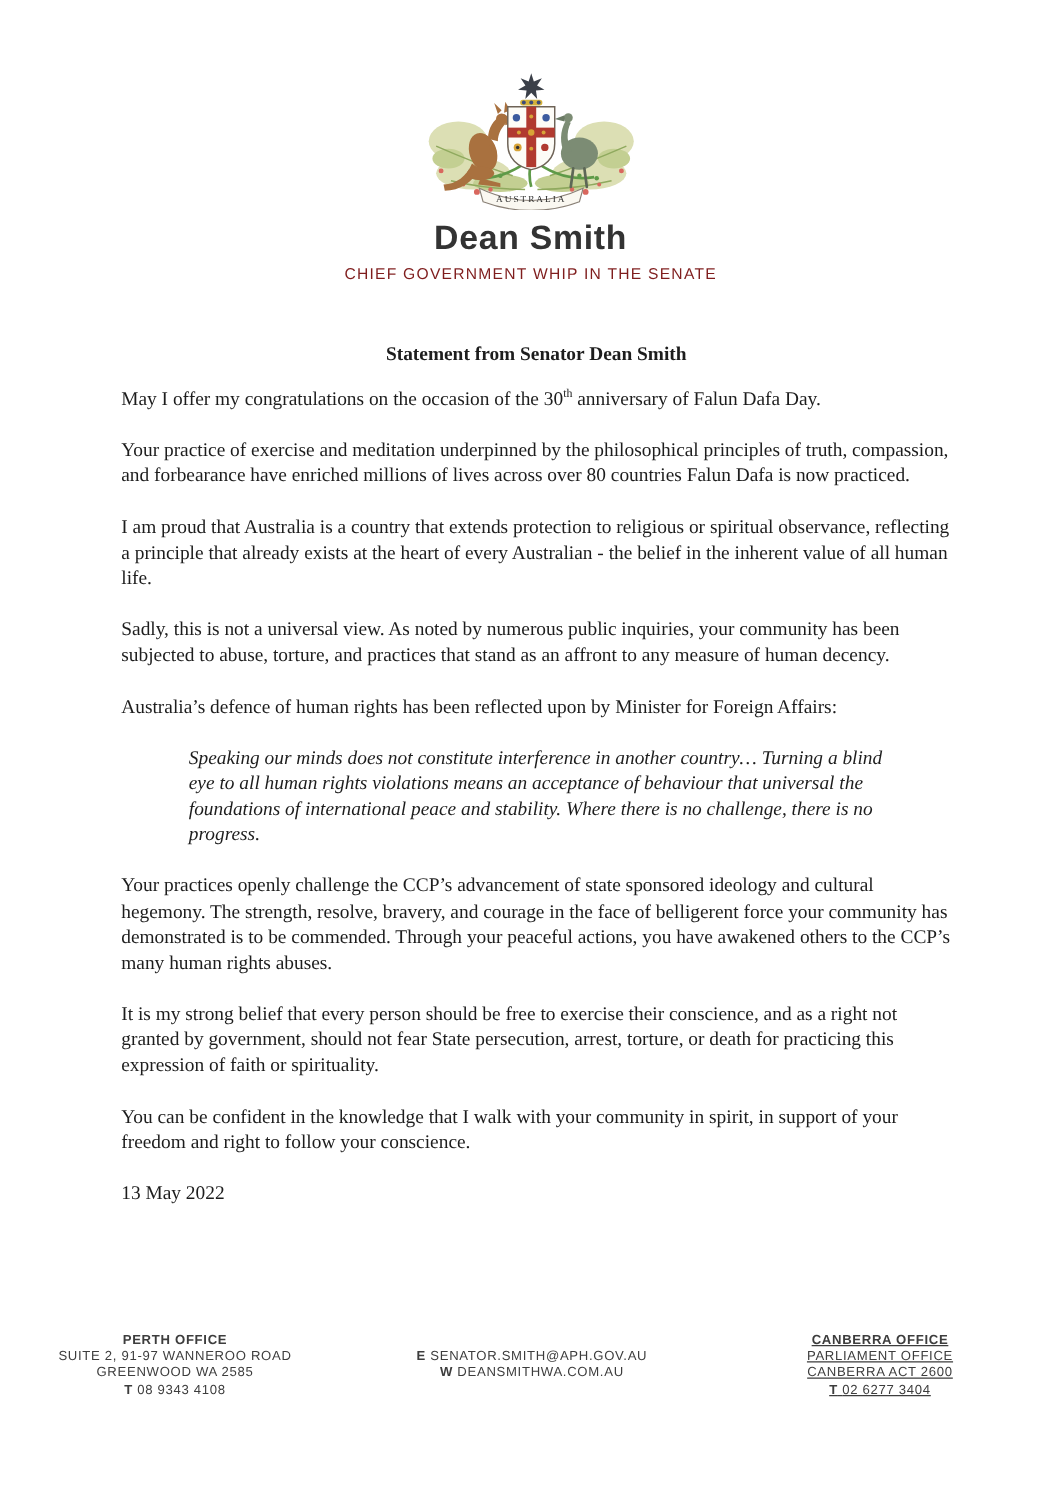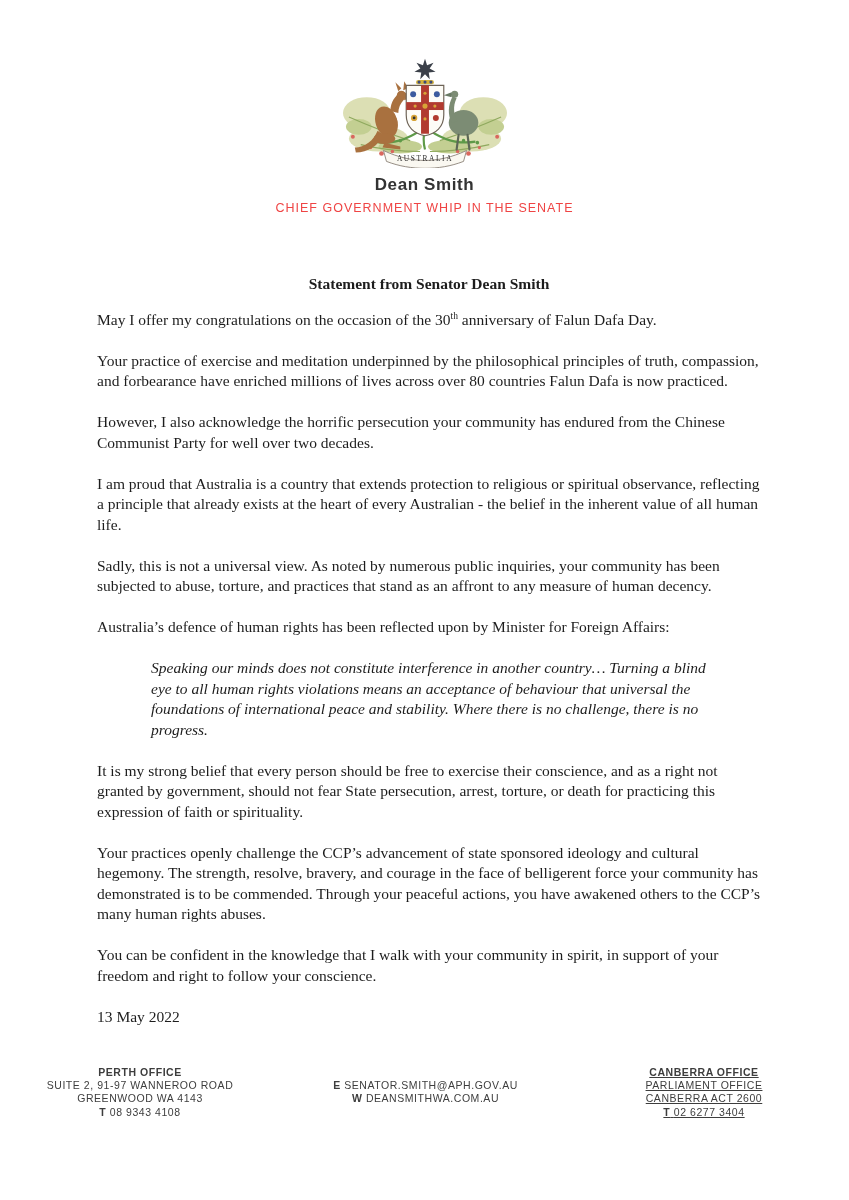--- a/index.html
+++ b/index.html
@@ -18,29 +18,29 @@
     top: 55px;
     left: 0;
     right: 0;
     text-align: center;
   }
   .arms-svg { display: block; margin: 0 auto; }
   .senator-name {
     margin-top: 7px;
     font-family: "Liberation Sans", sans-serif;
     font-weight: bold;
-    font-size: 17px;
+    font-size: 27px;
     letter-spacing: 0.6px;
     color: #333333;
   }
   .senator-title {
     font-family: "Liberation Sans", sans-serif;
     font-size: 12.5px;
     letter-spacing: 1px;
-    color: #ef4444;
+    color: #7f1d1d;
     line-height: 16.5px;
   }
   .senator-title.first { margin-top: 5px; }
   .letter {
     position: absolute;
     top: 274px;
     left: 97px;
     width: 664px;
     font-size: 15.5px;
     line-height: 20.5px;
@@ -185,39 +185,38 @@
     <div class="senator-name">Dean Smith</div>
     <div class="senator-title first">CHIEF GOVERNMENT WHIP IN THE SENATE</div>
   </div>
 
   <div class="letter">
     <p class="heading">Statement from Senator Dean Smith</p>
 
     <p><span>May I offer my congratulations on the occasion of the 30</span><sup>th</sup><span> anniversary of Falun Dafa Day.</span></p>
 
     <p>Your practice of exercise and meditation underpinned by the philosophical principles of truth, compassion, and forbearance have enriched millions of lives across over 80 countries Falun Dafa is now practiced.</p>
-    <p>However, I also acknowledge the horrific persecution your community has endured from the Chinese Communist Party for well over two decades.</p>
     <p>I am proud that Australia is a country that extends protection to religious or spiritual observance, reflecting a principle that already exists at the heart of every Australian - the belief in the inherent value of all human life.</p>
     <p>Sadly, this is not a universal view. As noted by numerous public inquiries, your community has been subjected to abuse, torture, and practices that stand as an affront to any measure of human decency.</p>
     <p>Australia’s defence of human rights has been reflected upon by Minister for Foreign Affairs:</p>
 
     <p class="quote">Speaking our minds does not constitute interference in another country… Turning a blind eye to all human rights violations means an acceptance of behaviour that universal the foundations of international peace and stability. Where there is no challenge, there is no progress.</p>
 
+    <p>Your practices openly challenge the CCP’s advancement of state sponsored ideology and cultural hegemony. The strength, resolve, bravery, and courage in the face of belligerent force your community has demonstrated is to be commended. Through your peaceful actions, you have awakened others to the CCP’s many human rights abuses.</p>
     <p>It is my strong belief that every person should be free to exercise their conscience, and as a right not granted by government, should not fear State persecution, arrest, torture, or death for practicing this expression of faith or spirituality.</p>
-    <p>Your practices openly challenge the CCP’s advancement of state sponsored ideology and cultural hegemony. The strength, resolve, bravery, and courage in the face of belligerent force your community has demonstrated is to be commended. Through your peaceful actions, you have awakened others to the CCP’s many human rights abuses.</p>
     <p>You can be confident in the knowledge that I walk with your community in spirit, in support of your freedom and right to follow your conscience.</p>
 
     <p class="date">13 May 2022</p>
   </div>
 
   <div class="footer">
     <div class="f-col perth">
       <div class="f-bold">PERTH OFFICE</div>
       <div>SUITE 2, 91-97 WANNEROO ROAD</div>
-      <div>GREENWOOD WA 4143</div>
+      <div>GREENWOOD WA 2585</div>
       <div><span class="f-bold">T</span> <span>08 9343 4108</span></div>
     </div>
     <div class="f-col contact">
       <div><span class="f-bold">E</span> <span>SENATOR.SMITH@APH.GOV.AU</span></div>
       <div><span class="f-bold">W</span> <span>DEANSMITHWA.COM.AU</span></div>
     </div>
     <div class="f-col canberra">
       <div class="f-bold">CANBERRA OFFICE</div>
       <div>PARLIAMENT OFFICE</div>
       <div>CANBERRA ACT 2600</div>

